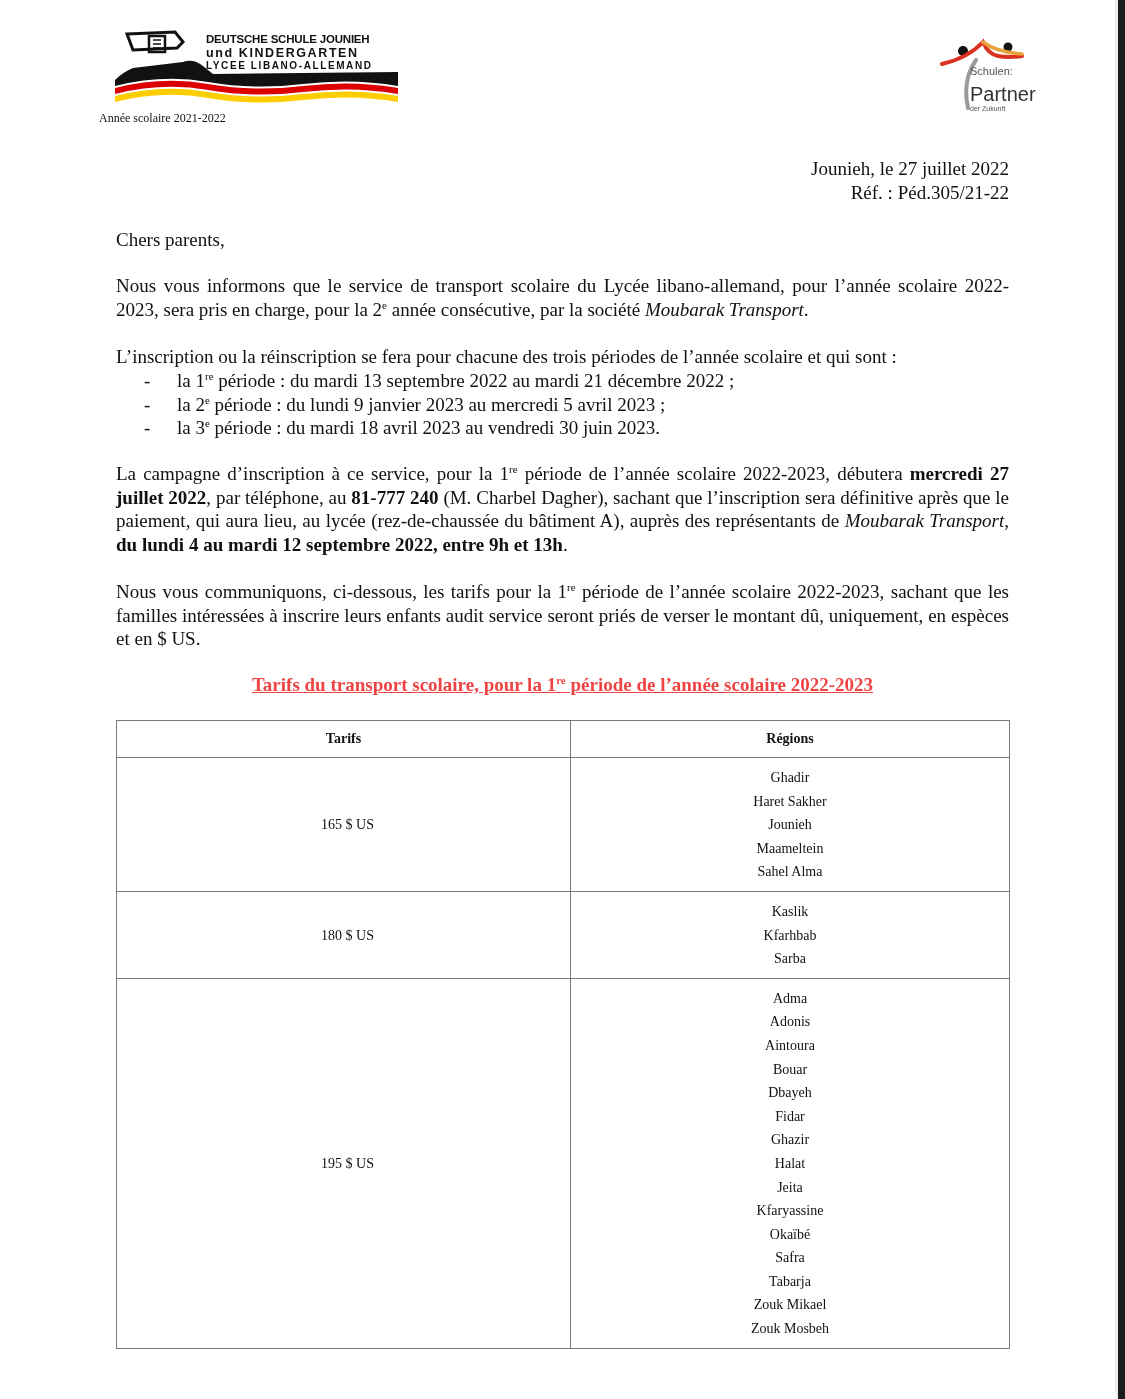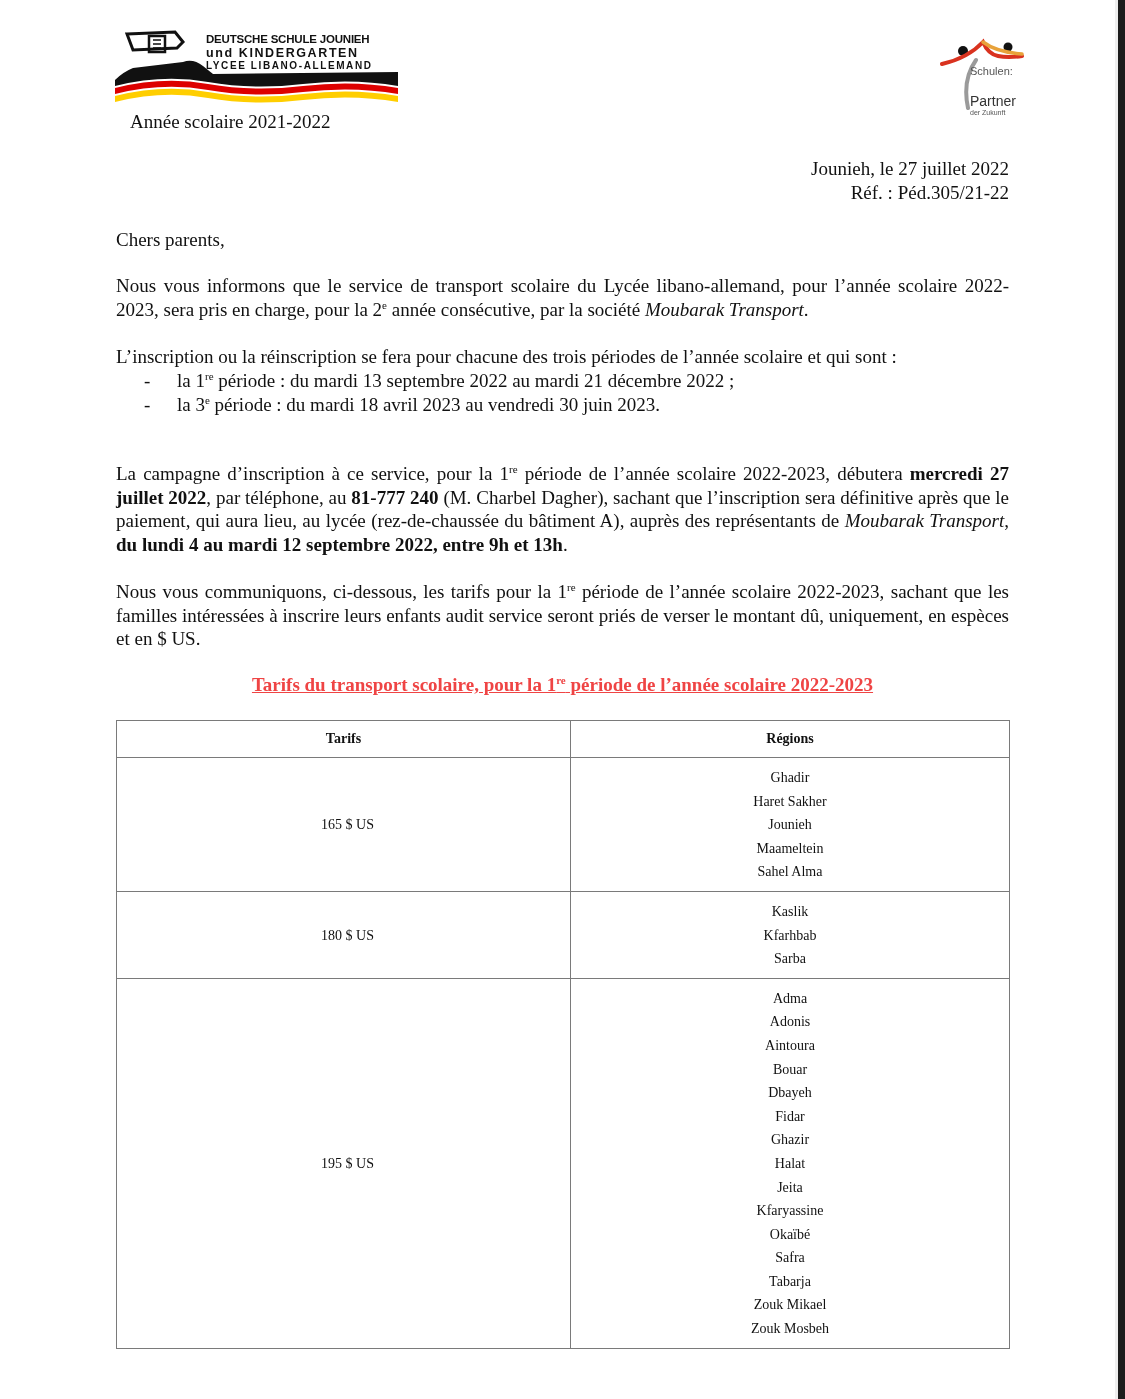--- a/index.html
+++ b/index.html
@@ -11,27 +11,27 @@
   .edge-shadow { position: absolute; right: 7px; top: 0; width: 3px; height: 1399px; background: #eeeeee; }
 
   
   .logo { position: absolute; left: 113px; top: 28px; width: 285px; height: 78px; }
   .logo svg { position: absolute; left: 0; top: 0; }
   .logo-text { position: absolute; left: 93px; top: 6px; font-family: "Liberation Sans", "DejaVu Sans", sans-serif; font-weight: bold; color: #111; line-height: 1; }
   .logo-l1 { font-size: 11.5px; letter-spacing: -0.2px; }
   .logo-l2 { font-size: 12.5px; letter-spacing: 1.6px; margin-top: 1px; }
   .logo-l3 { font-size: 10px; letter-spacing: 1.6px; margin-top: 2px; font-weight: bold; }
 
-  .school-year { position: absolute; left: 130px; top: 111px; font-size: 19px; }
+  .school-year { position: absolute; left: 99px; top: 111px; font-size: 12px; }
 
   
   .partner { position: absolute; left: 938px; top: 30px; width: 86px; height: 80px; }
   .partner-text { position: absolute; left: 32px; top: 36px; font-family: "Liberation Sans", "DejaVu Sans", sans-serif; color: #555; line-height: 1; }
   .partner-text .p1 { font-size: 11px; }
-  .partner-text .p2 { font-size: 14px; color: #333; margin-top: 17px; }
+  .partner-text .p2 { font-size: 20px; color: #333; margin-top: 7px; }
   .partner-text .p3 { font-size: 7px; margin-top: 1px; }
 
   .date-block { position: absolute; right: 116px; top: 157px; text-align: right; font-size: 19px; line-height: 24px; }
 
   .body-text { position: absolute; left: 116px; width: 893px; font-size: 19px; line-height: 23.5px; text-align: justify; }
   .body-text sup { font-size: 11px; vertical-align: 7px; line-height: 0; }
   .greeting { top: 228px; }
   .p1 { top: 274px; }
   .p2 { top: 345px; }
   .periods { position: absolute; left: 144px; top: 369px; font-size: 19px; line-height: 23.5px; margin: 0; padding: 0; list-style: none; }
@@ -97,20 +97,21 @@
 </div>
 
 <div class="body-text greeting">Chers parents,</div>
 
 <div class="body-text p1"><span>Nous vous informons que le service de transport scolaire du Lycée libano-allemand, pour l’année scolaire 2022-2023, sera pris en charge, pour la 2</span><sup>e</sup><span> année consécutive, par la société </span><i>Moubarak Transport</i><span>.</span></div>
 
 <div class="body-text p2">L’inscription ou la réinscription se fera pour chacune des trois périodes de l’année scolaire et qui sont :</div>
 
 <ul class="periods">
   <li><span>la 1</span><sup>re</sup><span> période : du mardi 13 septembre 2022 au mardi 21 décembre 2022 ;</span></li>
+  <li><span>la 2</span><sup>e</sup><span> période : du lundi 9 janvier 2023 au mercredi 5 avril 2023 ;</span></li>
   <li><span>la 3</span><sup>e</sup><span> période : du mardi 18 avril 2023 au vendredi 30 juin 2023.</span></li>
 </ul>
 
 <div class="body-text p3"><span>La campagne d’inscription à ce service, pour la 1</span><sup>re</sup><span> période de l’année scolaire 2022-2023, débutera </span><b>mercredi 27 juillet 2022</b><span>, par téléphone, au </span><b>81-777 240</b><span> (M. Charbel Dagher), sachant que l’inscription sera définitive après que le paiement, qui aura lieu, au lycée (rez-de-chaussée du bâtiment A), auprès des représentants de </span><i>Moubarak Transport</i><span>, </span><b>du lundi 4 au mardi 12 septembre 2022, entre 9h et 13h</b><span>.</span></div>
 
 <div class="body-text p4"><span>Nous vous communiquons, ci-dessous, les tarifs pour la 1</span><sup>re</sup><span> période de l’année scolaire 2022-2023, sachant que les familles intéressées à inscrire leurs enfants audit service seront priés de verser le montant dû, uniquement, en espèces et en $ US.</span></div>
 
 <div class="table-title"><span>Tarifs du transport scolaire, pour la 1</span><sup>re</sup><span> période de l’année scolaire 2022-2023</span></div>
 
 <table class="tarifs">

